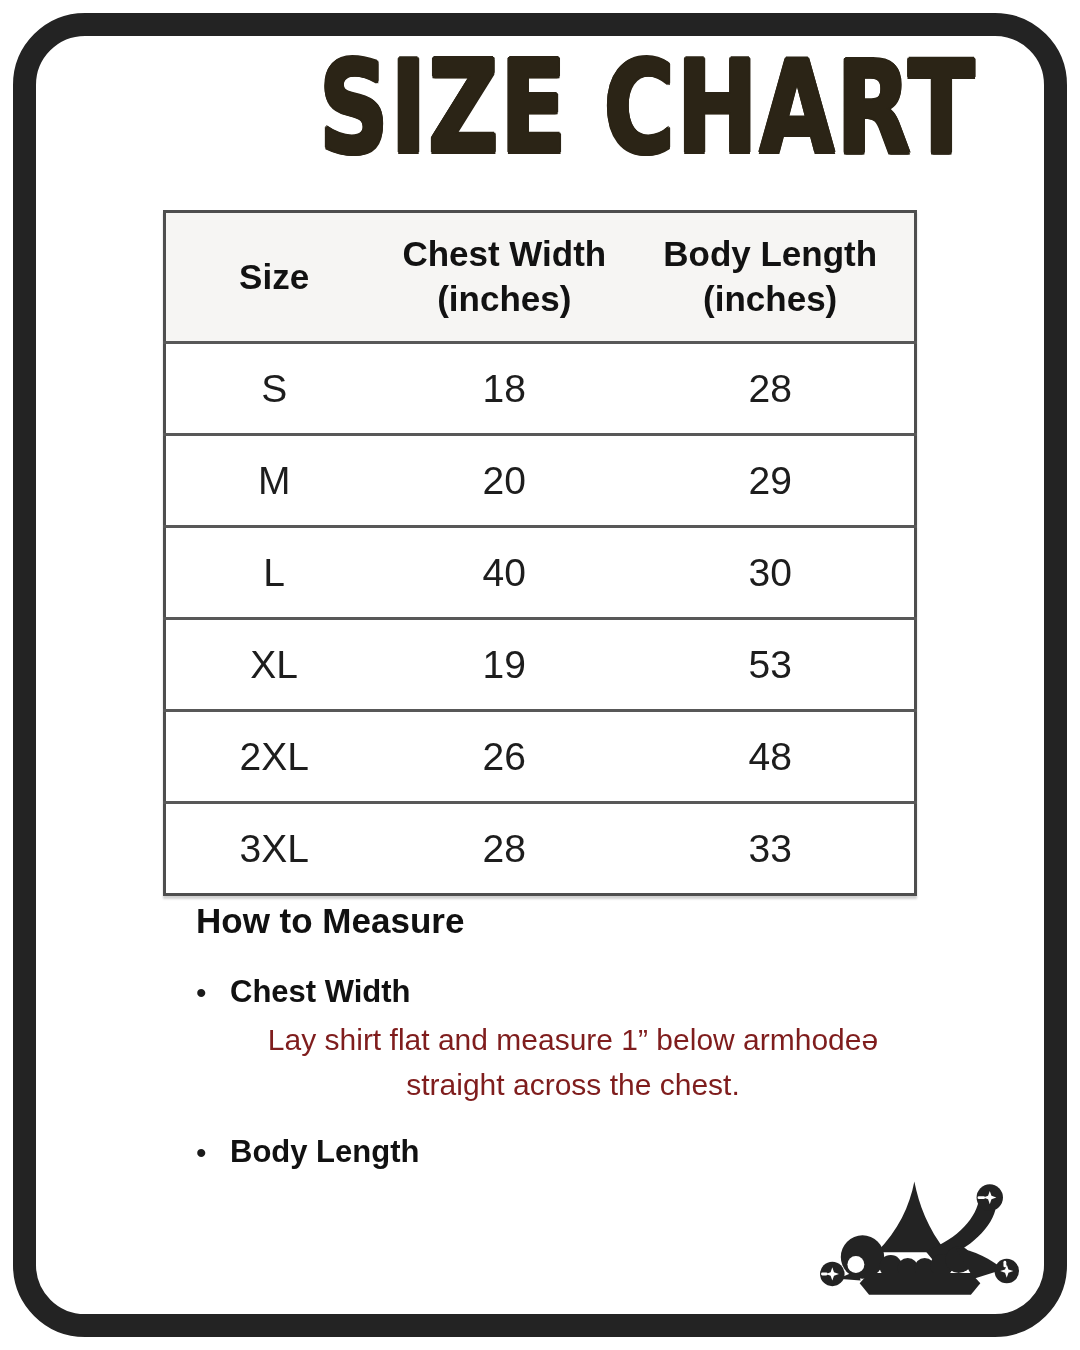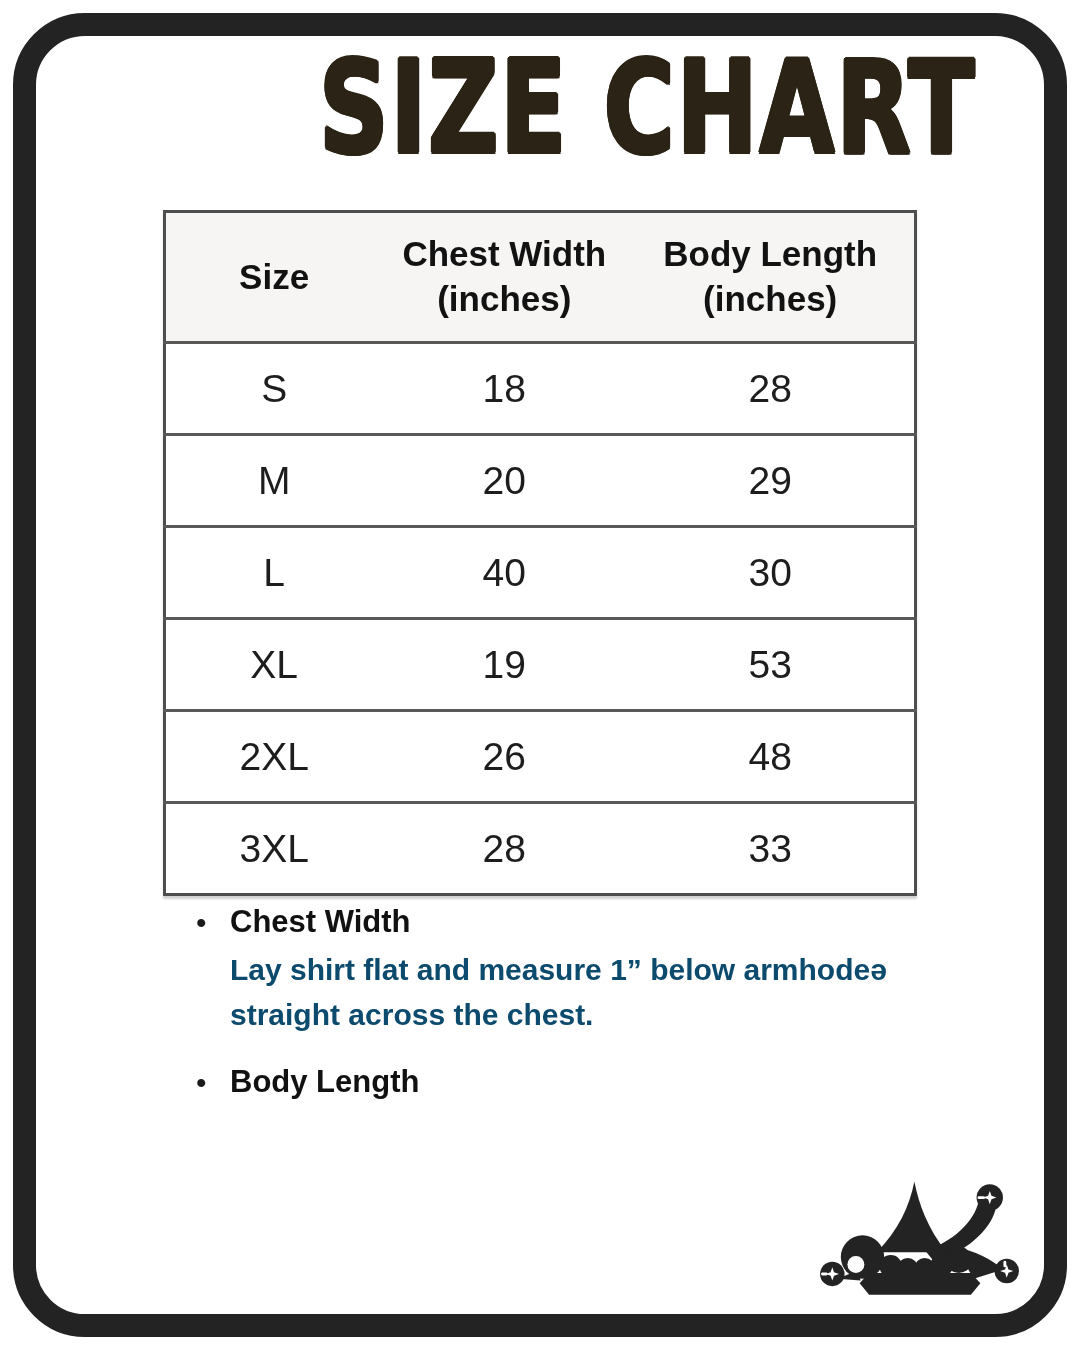--- a/index.html
+++ b/index.html
@@ -105,24 +105,25 @@
   .measure-body { flex: 1; }
   .measure-term {
     font-size: 31px;
     font-weight: 700;
     line-height: 1.35;
     margin-bottom: 4px;
     color: #111111;
   }
   .measure-desc {
     font-size: 30px;
-    font-weight: 700;
+    font-weight: 400;
     line-height: 1.5;
     white-space: pre-line;
-    color: #0c4a6e;
+    color: #7f1d1d;
+    text-align: center;
   }
 
   
   .jester {
     position: absolute;
     right: 56px; bottom: 44px;
     width: 208px; height: 132px;
   }
   .jester svg { width: 100%; height: 100%; display: block; }
 </style>
@@ -185,20 +186,21 @@
     </tr>
     <tr>
       <td>3XL</td>
       <td>28</td>
       <td>33</td>
     </tr>
   </tbody>
 </table>
 
 <div class="howto">
+  <h2 class="howto-heading">How to Measure</h2>
 
   <div class="measure-item">
     <div class="bullet">•</div>
     <div class="measure-body">
       <div class="measure-term">Chest Width</div>
       <div class="measure-desc">Lay shirt flat and measure 1” below armhodeə
 straight across the chest.</div>
     </div>
   </div>
 

